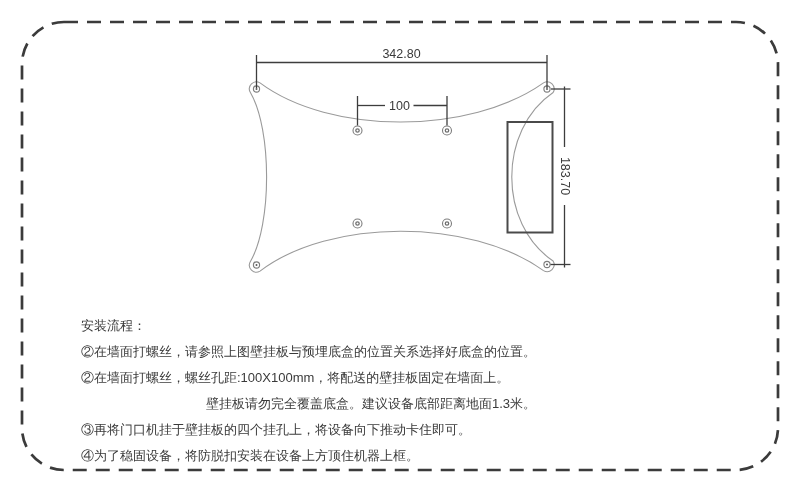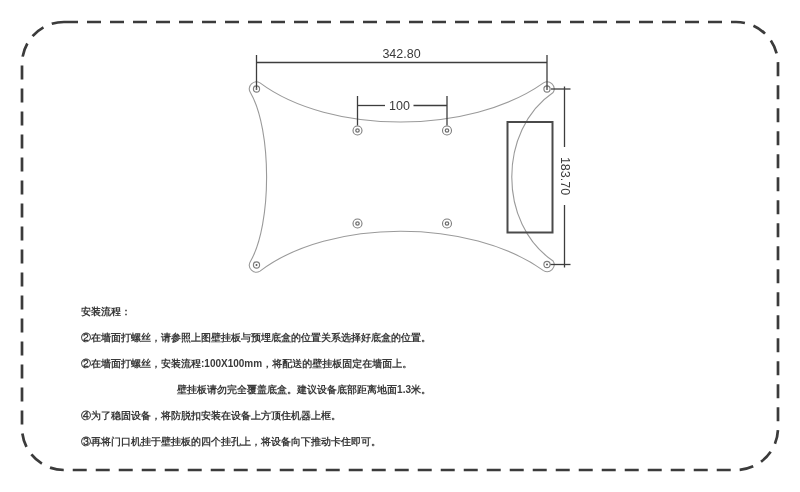--- a/index.html
+++ b/index.html
@@ -61,26 +61,25 @@
   }
   .border-rect {
     fill: none;
     stroke: #3b3b3b;
     stroke-width: 2.7;
     stroke-dasharray: 14 9;
   }
   .instructions {
     position: absolute;
     left: 81px;
-    top: 299px;
+    top: 313px;
     color: #3a3a3a;
-    font-size: 10px;
+    font-size: 13px;
     line-height: 26px;
     white-space: nowrap;
-    font-weight: bold;
   }
   .instructions .line {
     height: 26px;
   }
   .instructions .indent {
     padding-left: 7px;
     text-align: right;
   }
 </style>
 </head>
@@ -164,19 +163,19 @@
       <line class="dim" x1="564.5" y1="86.5" x2="564.5" y2="147"></line>
       <line class="dim" x1="564.5" y1="205" x2="564.5" y2="267.5"></line>
       <text class="dim-label" x="564.5" y="176" text-anchor="middle" dominant-baseline="central" transform="rotate(90 564.5 176)">183.70</text>
     </g>
 
   </svg>
 
   <div class="instructions">
     <div class="line">安装流程：</div>
     <div class="line">②在墙面打螺丝，请参照上图壁挂板与预埋底盒的位置关系选择好底盒的位置。</div>
-    <div class="line">②在墙面打螺丝，安装流程:100X100mm，将配送的壁挂板固定在墙面上。</div>
+    <div class="line">②在墙面打螺丝，螺丝孔距:100X100mm，将配送的壁挂板固定在墙面上。</div>
     <div class="line indent">壁挂板请勿完全覆盖底盒。建议设备底部距离地面1.3米。</div>
+    <div class="line">③再将门口机挂于壁挂板的四个挂孔上，将设备向下推动卡住即可。</div>
     <div class="line">④为了稳固设备，将防脱扣安装在设备上方顶住机器上框。</div>
-    <div class="line">③再将门口机挂于壁挂板的四个挂孔上，将设备向下推动卡住即可。</div>
   </div>
 
 </div>
 
 </body></html>

